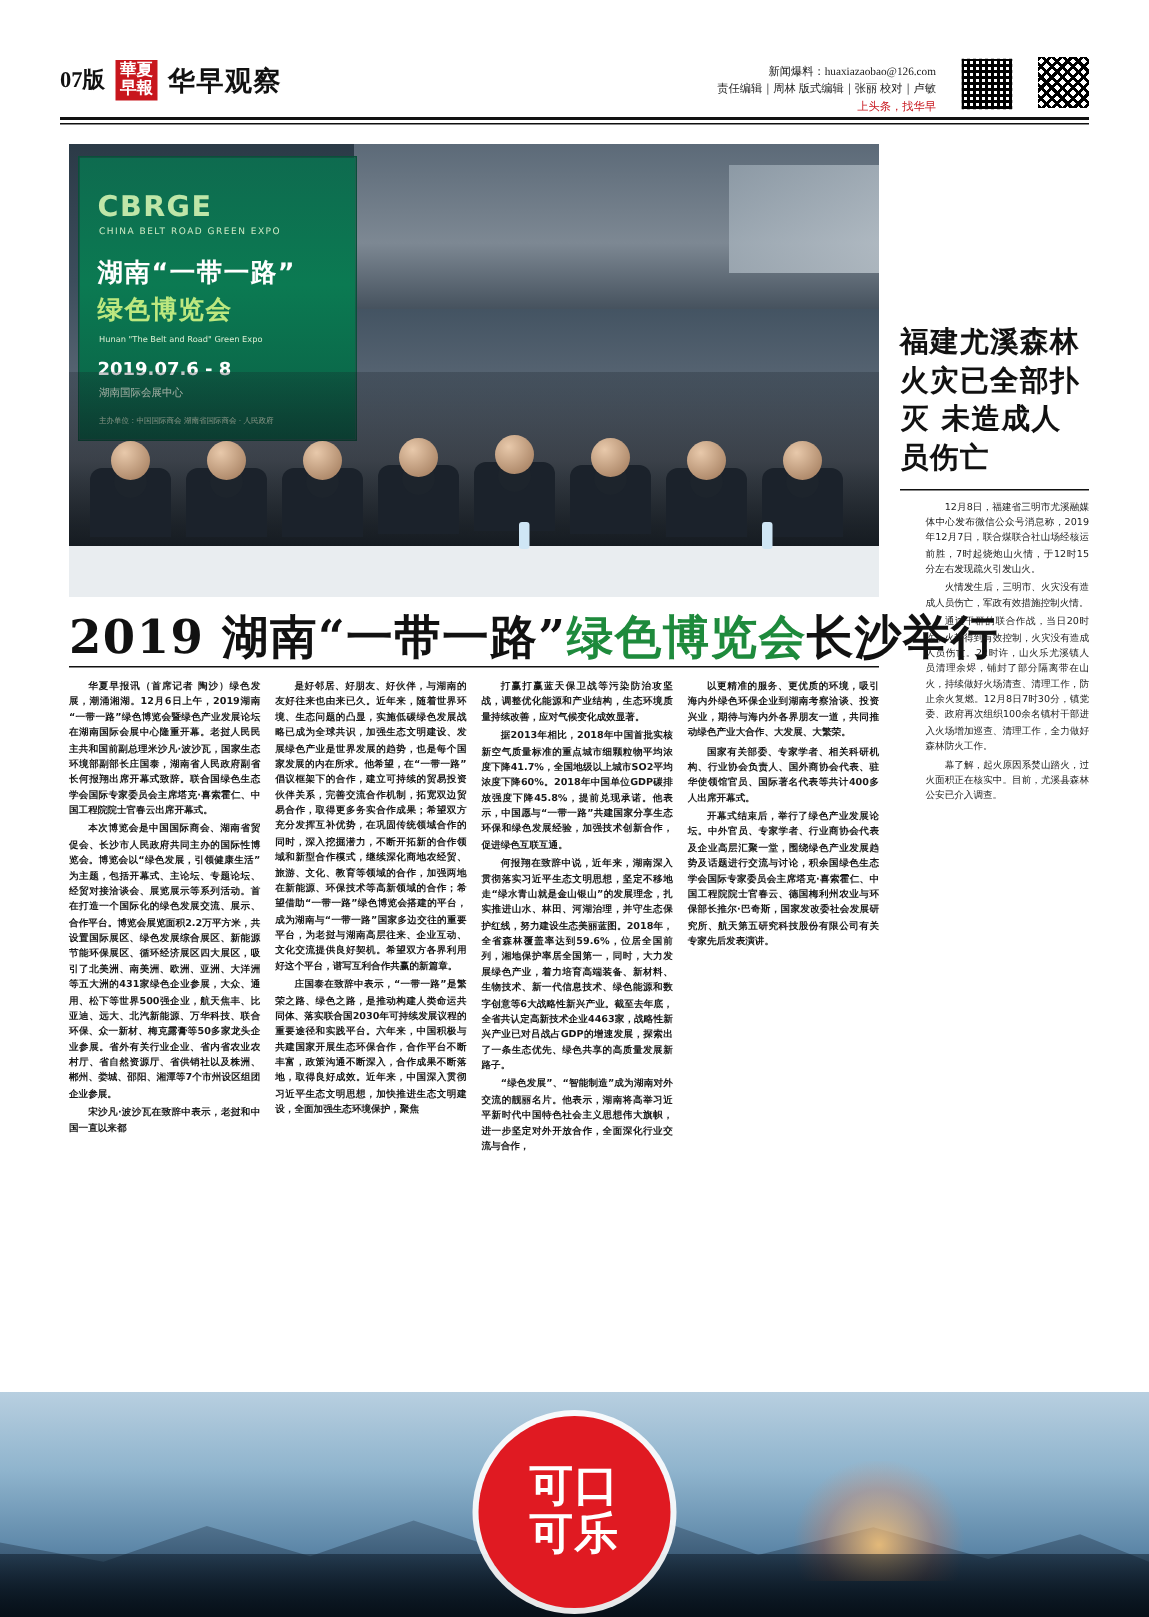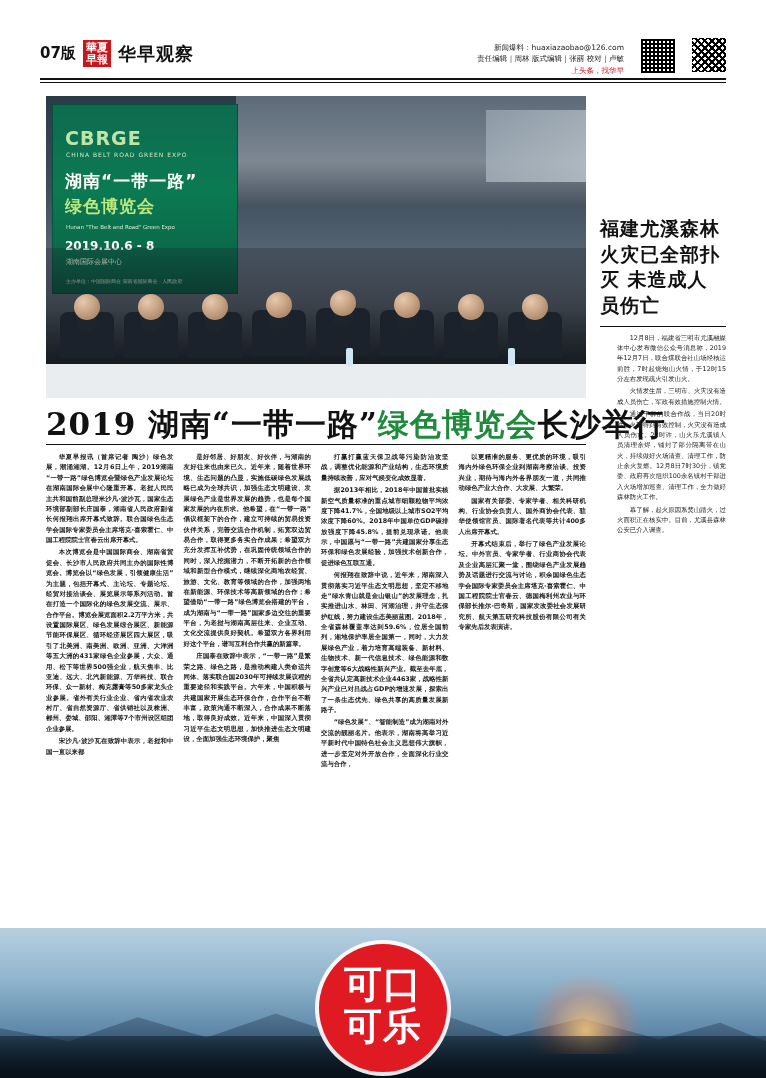--- a/index.html
+++ b/index.html
@@ -8,21 +8,21 @@
     background:#ffffff;
     font-family:"DejaVu Sans","Liberation Sans",sans-serif;
     color:#111;
     position:relative;
     overflow:hidden;
   }
   .page{position:relative;width:766px;height:1078px;background:#fff;}
 
   
   .masthead{
-    position:absolute;left:40px;top:38px;width:686px;height:38px;
+    position:absolute;left:40px;top:38px;width:686px;height:38px;font-family:Liberation Serif, serif;
   }
   .mh-left{position:absolute;left:0;top:2px;display:flex;align-items:center;gap:7px;}
   .page-no{font-size:15px;font-weight:bold;letter-spacing:0px;color:#111;}
   .paper-logo{
     background:#c8161d;color:#fff;font-size:11px;font-weight:bold;
     padding:2px 3px;line-height:1.05;letter-spacing:0px;
     display:inline-block;text-align:center;
   }
   .section-title{font-size:18px;font-weight:bold;color:#111;margin-left:0;letter-spacing:1px;}
 
@@ -144,22 +144,22 @@
     position:absolute;right:120px;bottom:24px;width:120px;height:80px;
     background:radial-gradient(circle at 50% 70%,rgba(255,200,120,.85),rgba(255,120,60,.25) 45%,rgba(255,120,60,0) 70%);
   }
   .ad .circle{
     position:absolute;left:50%;top:16px;transform:translateX(-50%);
     width:128px;height:128px;border-radius:50%;
     background:#e01a22;box-shadow:0 0 0 4px rgba(255,255,255,.9);
     display:flex;align-items:center;justify-content:center;
   }
   .ad .circle .txt{
-    color:#fff;font-size:38px;font-weight:bold;text-align:center;line-height:1.1;
-    font-family:Liberation Mono, monospace;letter-spacing:1px;
+    color:#fff;font-size:29px;font-weight:bold;text-align:center;line-height:1.1;
+    font-family:Liberation Sans, sans-serif;letter-spacing:1px;
   }
 </style>
 </head>
 <body>
 
 <div class="page">
 
   <div class="masthead">
     <div class="mh-left">
       <span class="page-no">07版</span>
@@ -187,21 +187,21 @@
     <div class="stage-top">
       <div class="screen"></div>
 
     </div>
     <div class="banner">
       <div class="cb-logo">CBRGE</div>
       <div class="cb-sub">CHINA BELT ROAD GREEN EXPO</div>
       <div class="cb-t1">湖南“一带一路”</div>
       <div class="cb-t2">绿色博览会</div>
       <div class="cb-en">Hunan "The Belt and Road"  Green Expo</div>
-      <div class="cb-date">2019.10.6 - 8</div>
+      <div class="cb-date">2019.07.6 - 8</div>
       <div class="cb-place">湖南国际会展中心</div>
       <div class="cb-foot">主办单位：中国国际商会
 湖南省国际商会 · 人民政府</div>
     </div>
     <div class="audience">
       <div class="body-blk" style="left:14px;bottom:40px;"></div>
       <div class="head" style="left:28px;bottom:78px;"></div>
       <div class="body-blk" style="left:78px;bottom:40px;"></div>
       <div class="head" style="left:92px;bottom:78px;"></div>
       <div class="body-blk" style="left:142px;bottom:40px;"></div>

